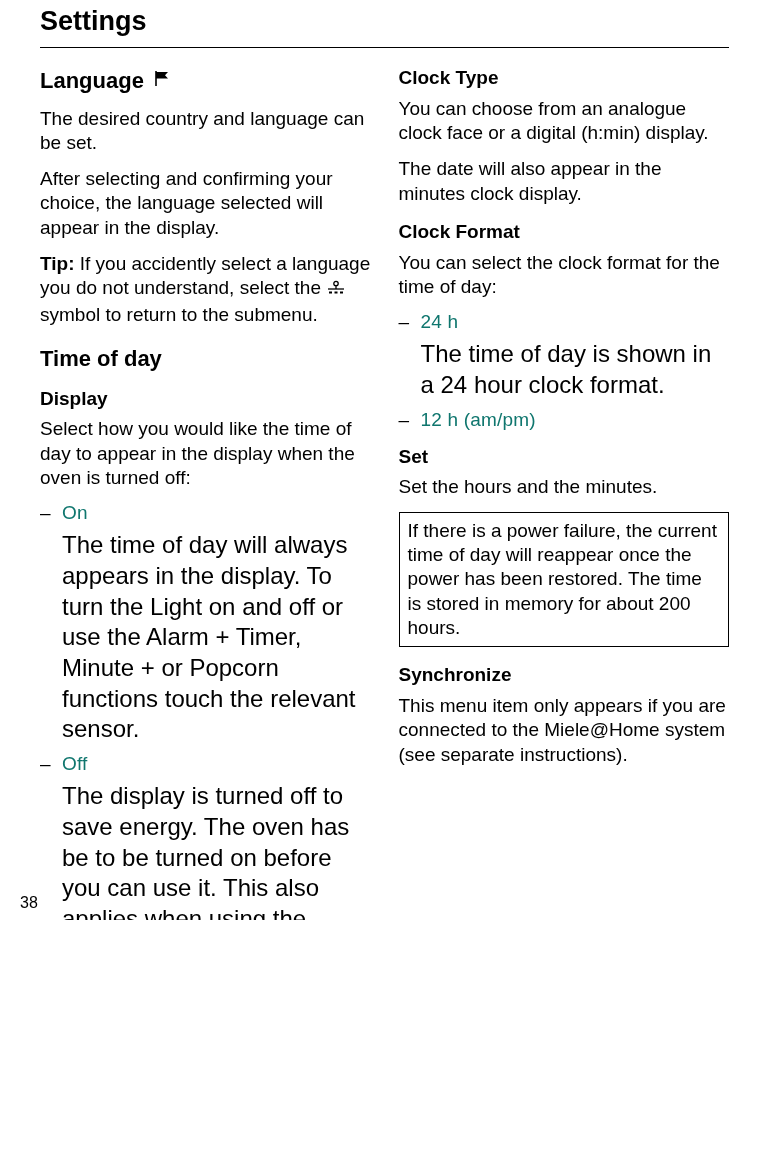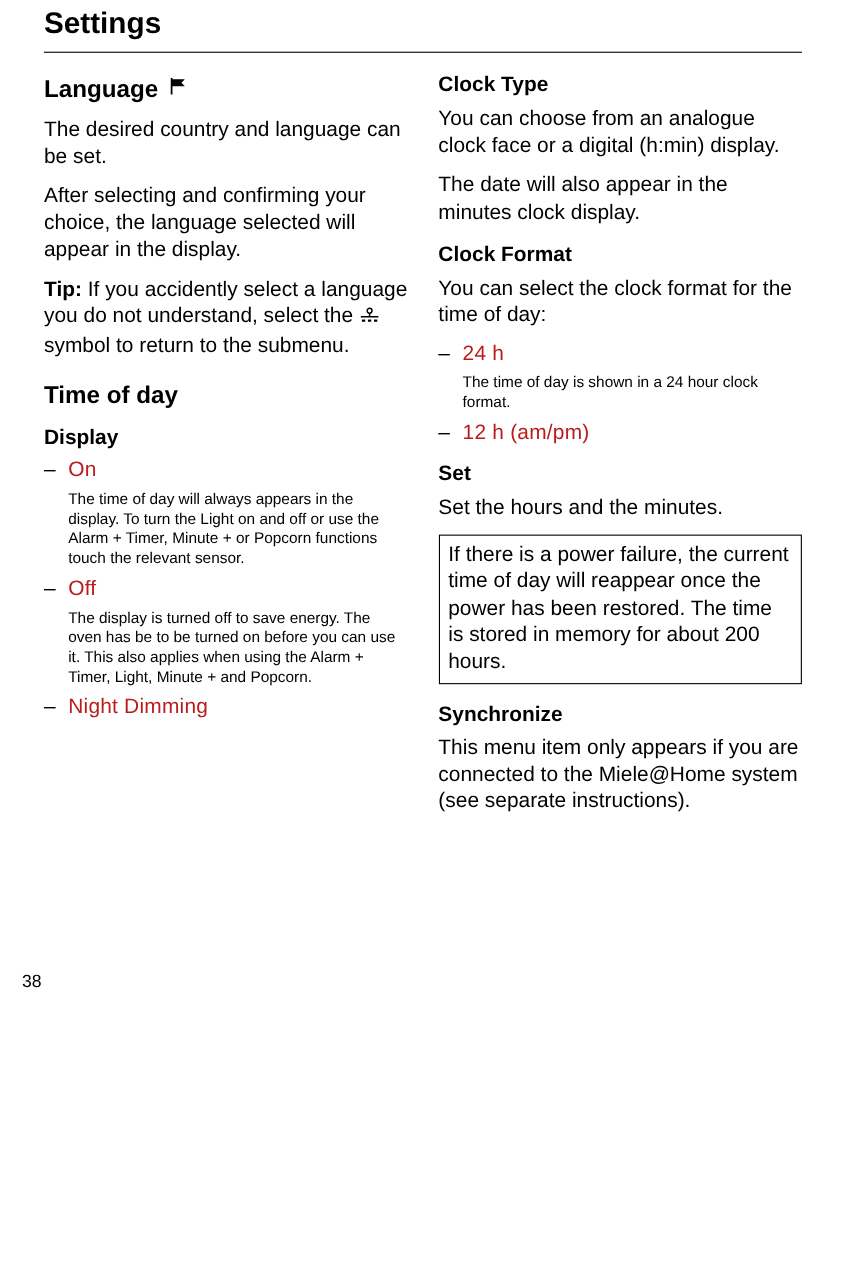--- a/index.html
+++ b/index.html
@@ -70,41 +70,41 @@
   }
   ul.dash > li::before {
     content: "–";
     position: absolute;
     left: 0;
     top: 0;
     font-size: 19px;
   }
   .opt-label {
     font-size: 19px;
-    color: #b91c1c;
+    color: #0f766e;
     font-family: Helvetica, Arial, sans-serif;
     font-weight: 400;
     letter-spacing: 0.2px;
   }
   .opt-desc {
-    font-size: 14px;
+    font-size: 24px;
     line-height: 1.28;
     margin: 6px 0 8px 0;
   }
   .note-box {
     border: 1px solid #000;
     padding: 6px 8px;
     font-size: 19px;
     line-height: 1.28;
     margin: 6px 0 16px 0;
   }
   .page-number {
     position: absolute;
     left: 20px;
-    bottom: 18px;
+    bottom: 8px;
     font-size: 16px;
   }
   .menu-symbol {
     display: inline-block;
     vertical-align: -2px;
   }
 </style>
 </head>
 <body>
 
@@ -136,20 +136,21 @@
               <line x1="2" y1="9" x2="18" y2="9" stroke="#000" stroke-width="1.3"></line>
               <rect x="3" y="11.5" width="3" height="2" fill="#000"></rect>
               <rect x="8.5" y="11.5" width="3" height="2" fill="#000"></rect>
               <rect x="14" y="11.5" width="3" height="2" fill="#000"></rect>
             </svg></span><span> symbol to return to the submenu.</span>
       </p>
 
       <div class="h2" style="margin-top:18px">Time of day</div>
 
       <div class="h3">Display</div>
+      <p>Select how you would like the time of day to appear in the display when the oven is turned off:</p>
 
       <ul class="dash">
         <li>
           <span class="opt-label">On</span>
           <div class="opt-desc">The time of day will always appears in the display. To turn the Light on and off or use the Alarm + Timer, Minute + or Popcorn functions touch the relevant sensor.</div>
         </li>
         <li>
           <span class="opt-label">Off</span>
           <div class="opt-desc">The display is turned off to save energy. The oven has be to be turned on before you can use it. This also applies when using the Alarm + Timer, Light, Minute + and Popcorn.</div>
         </li>

